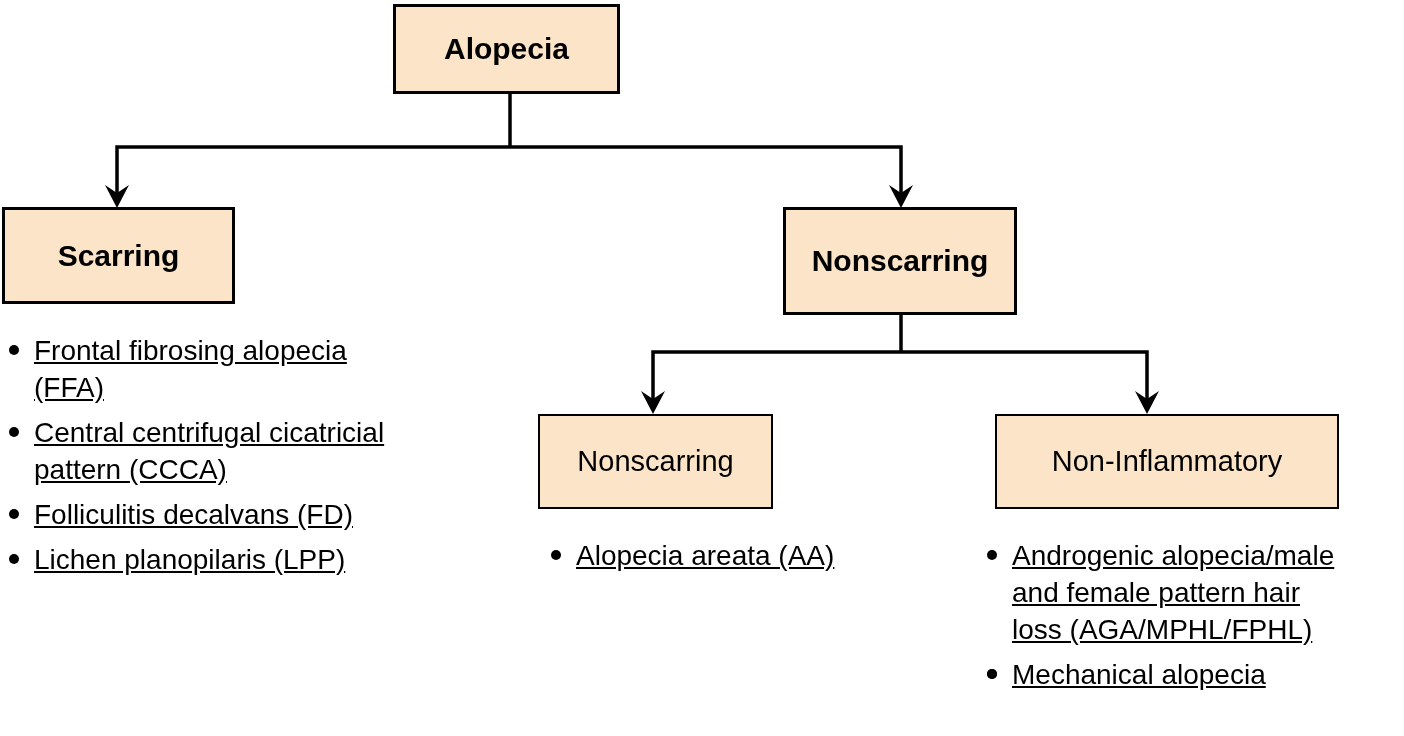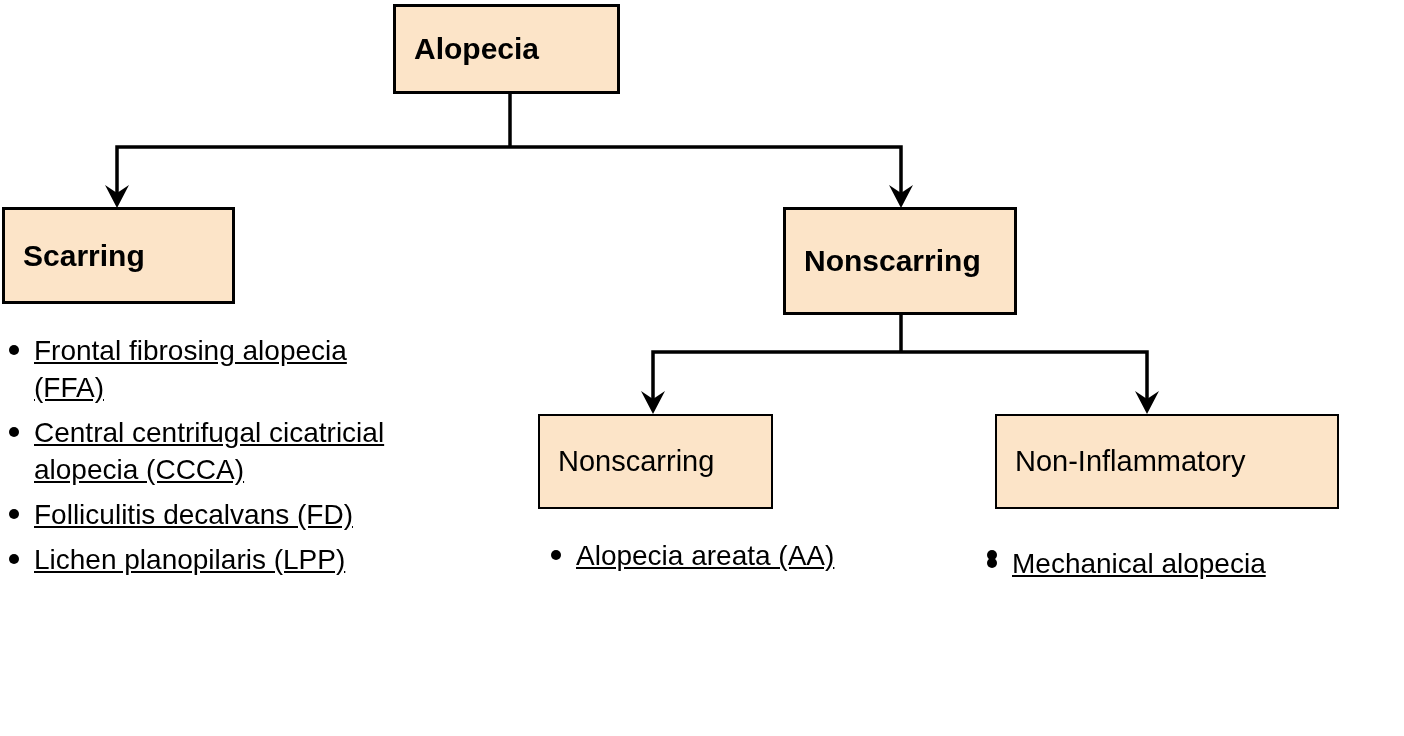--- a/index.html
+++ b/index.html
@@ -25,23 +25,22 @@
     fill:none;stroke:var(--connector);stroke-width:3.5;stroke-linejoin:miter;
   }
   .connectors polygon{
     fill:var(--connector);stroke:none;
   }
   .node{
     position:absolute;
     box-sizing:border-box;
     background:var(--node-fill);
     border:2px solid var(--node-border);
-    display:flex;align-items:center;
+    display:flex;align-items:center;justify-content:center;
     text-align:center;
-    padding-left:18px;
   }
   .node.lvl1{border-width:3px;}
   .node.lvl1 .node-label{font-weight:bold;font-size:30px;}
   .node.lvl2 .node-label{font-weight:normal;font-size:29px;}
   .blist{
     position:absolute;
     list-style:none;margin:0;padding:0;
     font-size:28px;line-height:37px;
   }
   .bitem{
@@ -97,21 +96,21 @@
 
   <ul class="blist" style="left:6px;top:332px;width:480px">
     <li class="bitem">
       <span class="bullet"></span>
       <span class="btext">Frontal fibrosing alopecia
 (FFA)</span>
     </li>
     <li class="bitem">
       <span class="bullet"></span>
       <span class="btext">Central centrifugal cicatricial
-alopecia (CCCA)</span>
+pattern (CCCA)</span>
     </li>
     <li class="bitem">
       <span class="bullet"></span>
       <span class="btext">Folliculitis decalvans (FD)</span>
     </li>
     <li class="bitem">
       <span class="bullet"></span>
       <span class="btext">Lichen planopilaris (LPP)</span>
     </li>
   </ul>
@@ -119,20 +118,26 @@
   <ul class="blist" style="left:548px;top:537px;width:360px">
     <li class="bitem">
       <span class="bullet"></span>
       <span class="btext">Alopecia areata (AA)</span>
     </li>
   </ul>
 
   <ul class="blist" style="left:984px;top:537px;width:420px">
     <li class="bitem">
       <span class="bullet"></span>
+      <span class="btext">Androgenic alopecia/male
+and female pattern hair
+loss (AGA/MPHL/FPHL)</span>
+    </li>
+    <li class="bitem">
+      <span class="bullet"></span>
     </li>
     <li class="bitem">
       <span class="bullet"></span>
       <span class="btext">Mechanical alopecia</span>
     </li>
   </ul>
 
 </div>
 
 </body></html>

